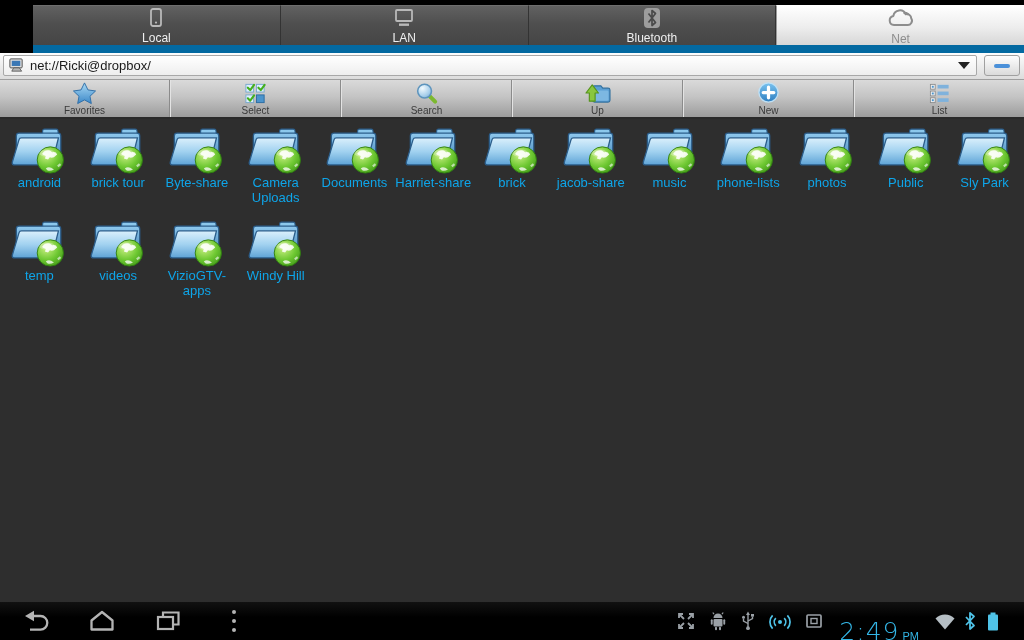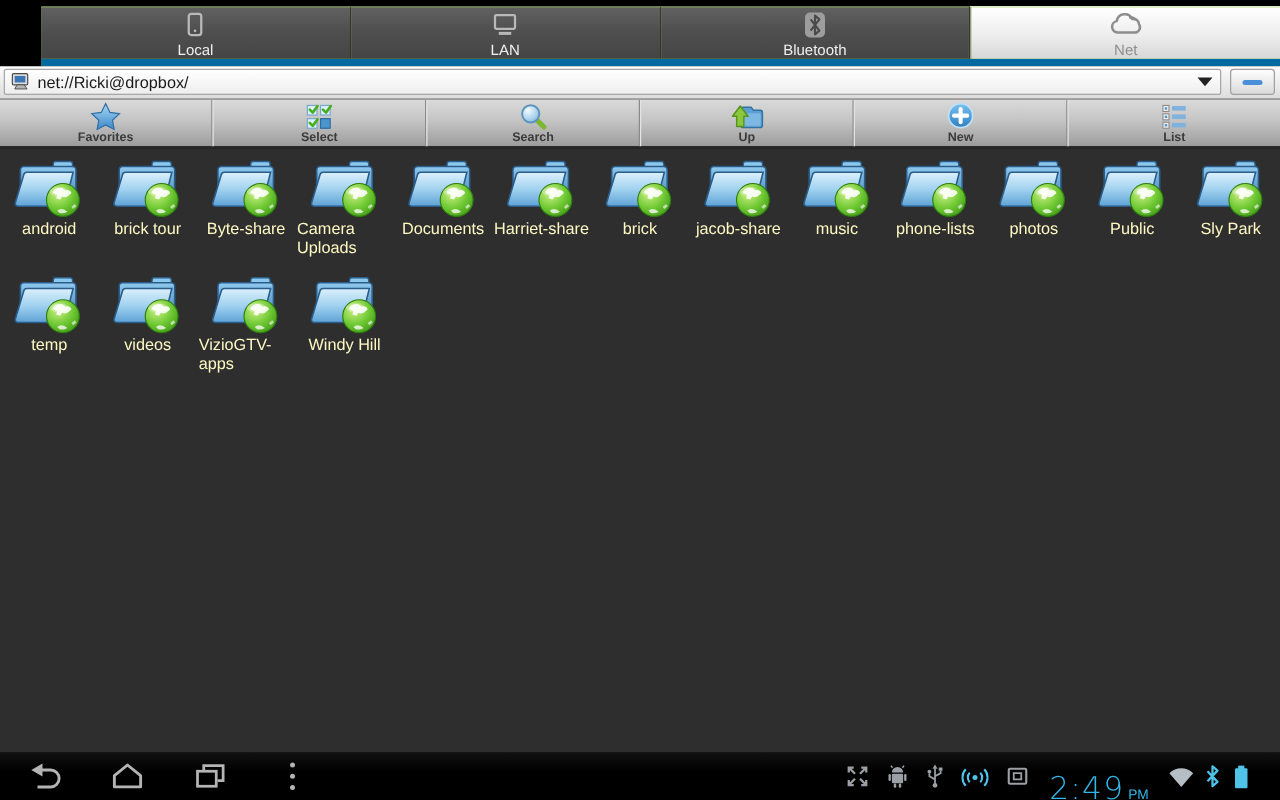--- a/index.html
+++ b/index.html
@@ -3,21 +3,21 @@
 <meta charset="utf-8">
 <style>
   * { margin:0; padding:0; box-sizing:border-box; }
   html,body { width:1024px; height:640px; overflow:hidden; }
   body { font-family:"Liberation Sans", sans-serif; background:#000; display:flex; flex-direction:column; }
 
   
   .top-strip { height:5px; background:#000; flex:none; }
 
   
-  .tabbar { height:48px; flex:none; display:flex; background:#84cc16; border-bottom:6px solid #0369a1;margin-left:33px; }
+  .tabbar { height:48px; flex:none; display:flex; background:#7f1d1d; border-bottom:8px solid #0369a1;margin-left:33px; }
   .tab { flex:1 1 25%; display:flex; flex-direction:column; align-items:center; justify-content:center;
          background:linear-gradient(#616161,#4f4f4f 45%,#454545); border-right:1px solid #333;
          border-top:1px solid #6e6e6e; cursor:pointer; }
   .tab:last-child { border-right:none; }
   .tab .ticon { height:26px; display:flex; align-items:flex-end; }
   .tab .tlabel { font-size:12px; color:#f0f0f0; margin-top:1px; }
   .tab.selected { background:linear-gradient(#ffffff,#ededed 55%,#d7d7d7); border-top:1px solid #fff; border-left:1px solid #9a9a9a;text-align:right; }
   .tab.selected .tlabel { color:#8d8d8d; }
 
   
@@ -33,29 +33,29 @@
   .hide-dash { width:16px; height:4px; border-radius:2px; background:#4a90d9; }
 
   
   .toolbar { height:39px; flex:none; display:flex; background:linear-gradient(#dadada,#c4c4c4 45%,#9c9c9c);
              border-bottom:2px solid #2a2a2a; }
   .tool-btn { flex:1; display:flex; flex-direction:column; align-items:center; justify-content:center;
               border-right:1px solid #8b8b8b; border-left:1px solid #e3e3e3; cursor:pointer; }
   .tool-btn:first-child { border-left:none; }
   .tool-btn:last-child { border-right:none; }
   .tool-btn .icn { height:24px; display:flex; align-items:center; }
-  .tool-btn .tblabel { font-size:10px; color:#3a3a3a; margin-top:0px;font-weight:bold; }
+  .tool-btn .tblabel { font-size:10px; color:#3a3a3a; margin-top:0px; }
 
   
   .content { flex:1; background:#2e2e2e; overflow:hidden; padding-top:3px; }
   .grid { display:flex; flex-wrap:wrap; align-content:flex-start; }
   .fitem { width:7.6923%; display:flex; flex-direction:column; align-items:center; padding-top:3px;
            min-height:93px; cursor:pointer; }
   .fitem svg { flex:none; }
-  .flabel { font-size:13px; color:#fef9c3; text-align:left; line-height:1.15; margin-top:1px; max-width:76px;
+  .flabel { font-size:13px; color:#0ea5e9; text-align:center; line-height:1.15; margin-top:1px; max-width:76px;
             word-break:break-word; }
 
   
   .sysbar { height:38px; flex:none; background:linear-gradient(#111,#000 40%); display:flex; align-items:center; }
   .nav-group { display:flex; align-items:center; gap:34px; margin-left:20px; }
   .nav-btn { width:32px; height:30px; display:flex; align-items:center; justify-content:center; cursor:pointer; }
   .status-group { margin-left:auto; display:flex; align-items:center; gap:13px; padding-right:24px; }
   .sticon { display:flex; align-items:center; justify-content:center; }
   .clock { display:flex; align-items:baseline; color:#33b5e5; cursor:default; margin:0 2px; }
   .clock .time { font-family:"DejaVu Sans", sans-serif; font-weight:200; font-size:25px; letter-spacing:1px; line-height:1; }

